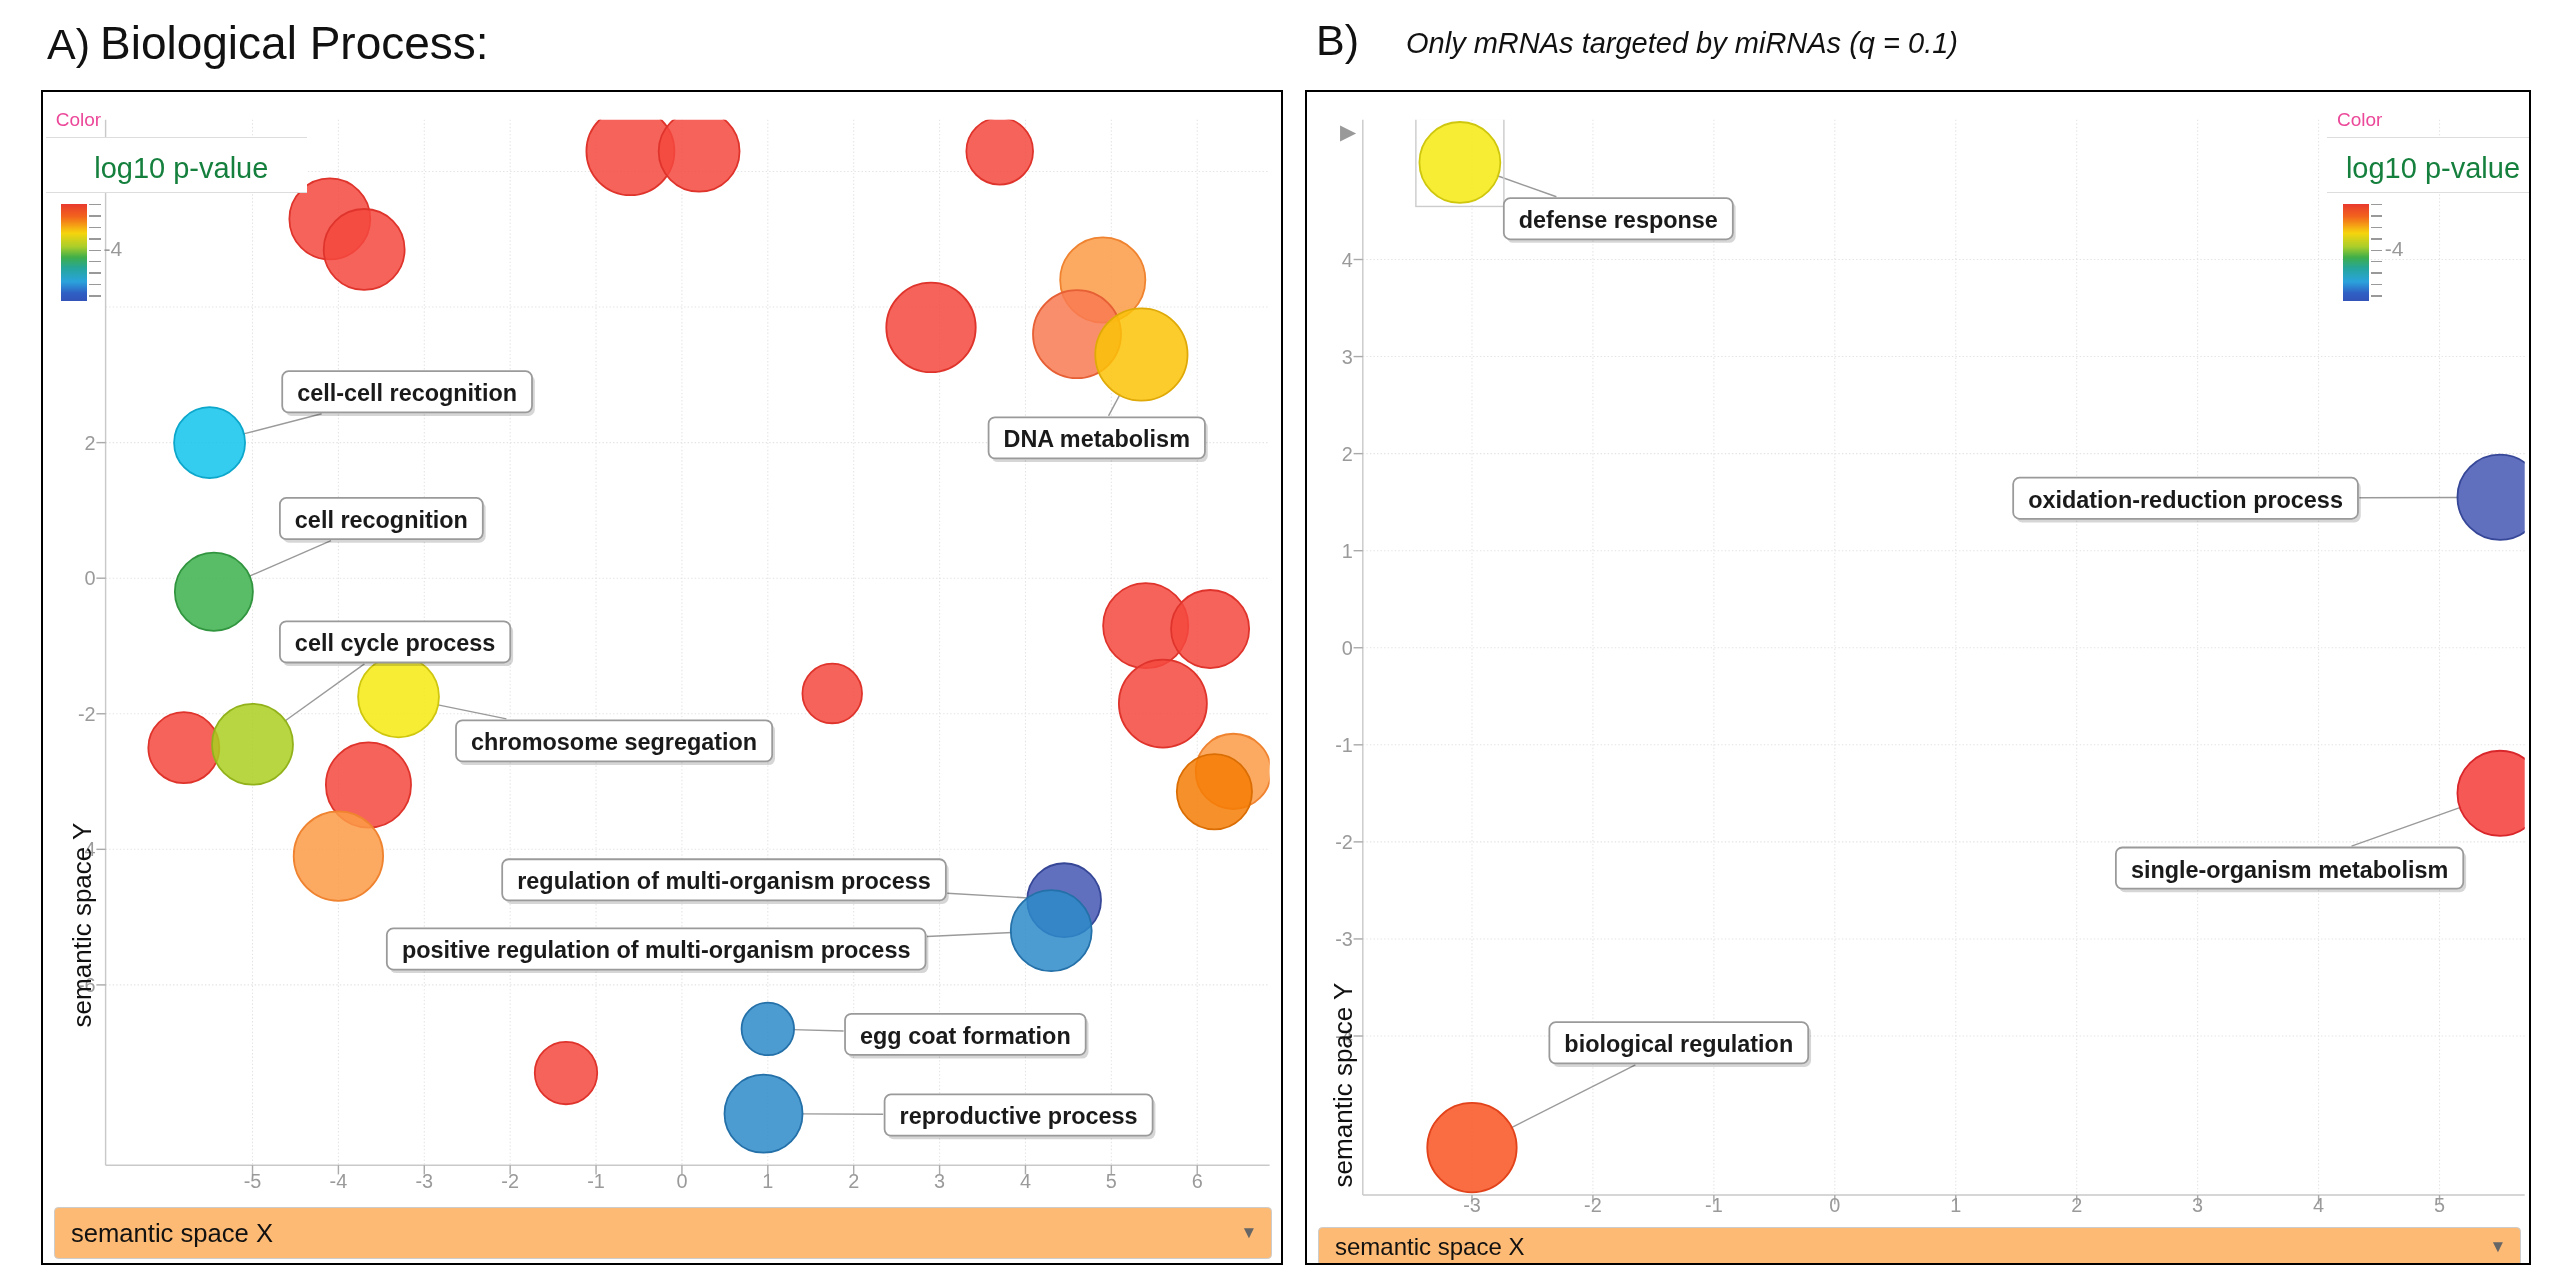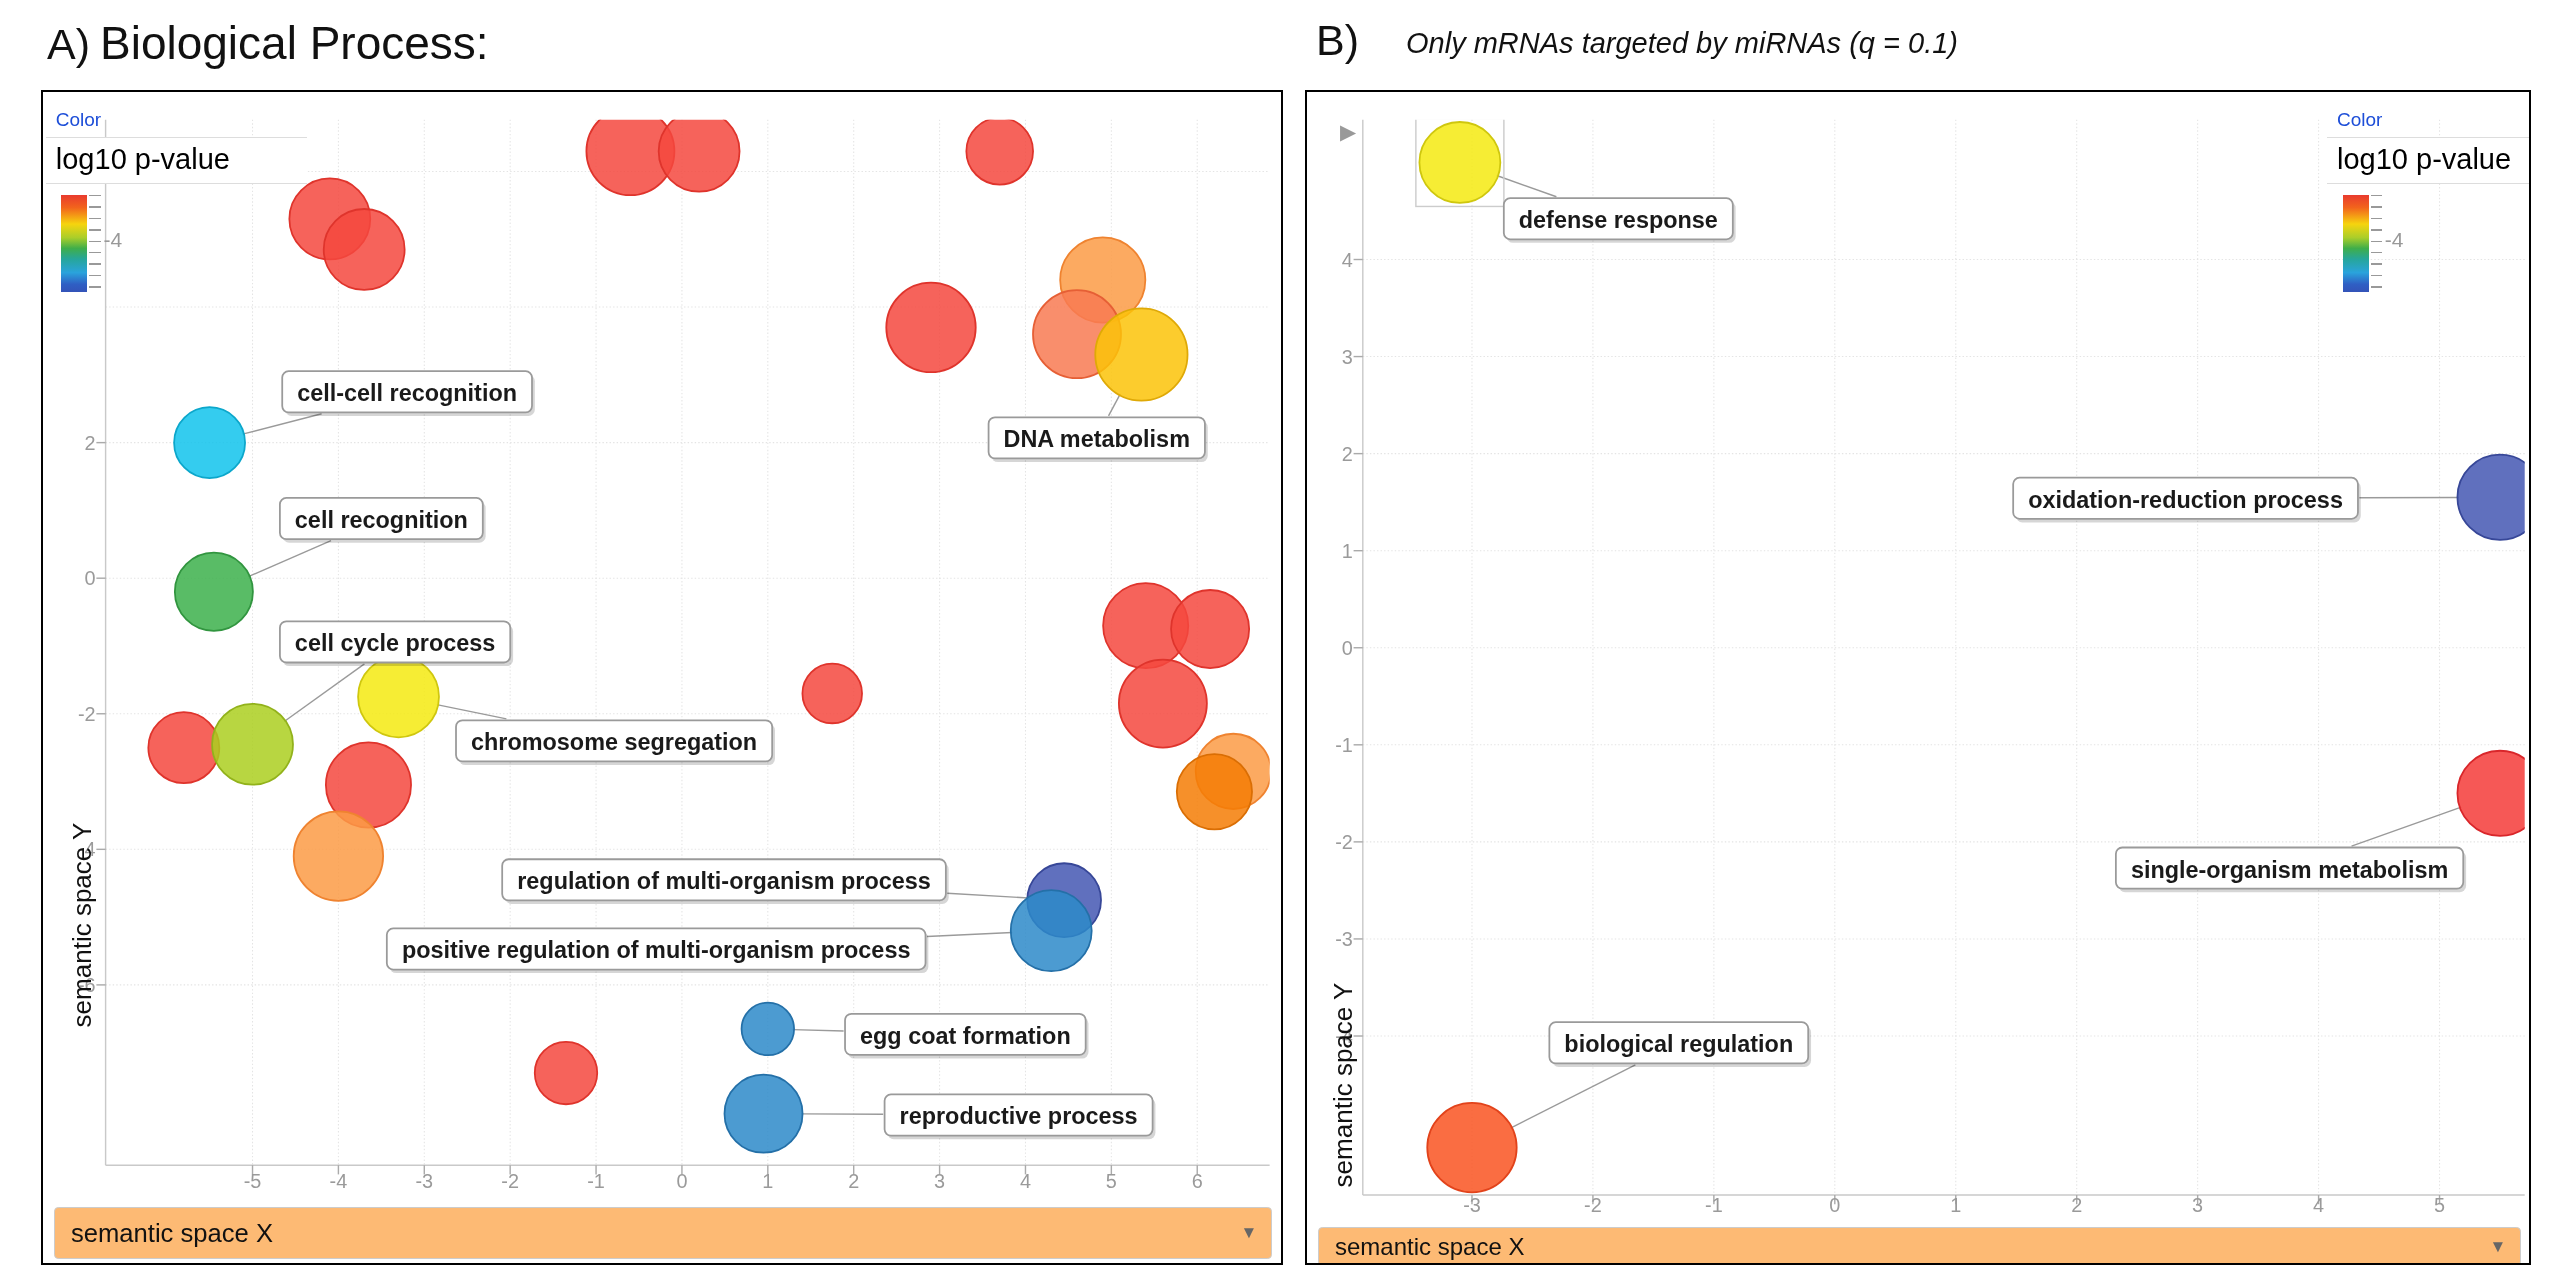--- a/index.html
+++ b/index.html
@@ -14,23 +14,23 @@
   .title-b-sub{position:absolute;left:1406px;top:27px;width:888px;text-align:left;
                font-size:29px;font-style:italic;font-weight:400;color:#111;}
   .panel{position:absolute;top:90px;height:1175px;border:2.8px solid #000;background:#fff;
          box-sizing:border-box;overflow:hidden;}
   .panel-a{left:41px;width:1242px;}
   .panel-b{left:1305px;width:1226px;}
   .panel svg{position:absolute;left:0;top:0;}
   .legend{position:absolute;z-index:5;}
   .legend-a{left:2.8px;top:17px;width:261px;}
   .legend-b{left:1020px;top:17px;width:202px;}
-  .legend-header{font-size:19px;color:#1d4ed8;margin:0 0 5.7px 10px;}
+  .legend-header{font-size:19px;color:#ec4899;margin:0 0 5.7px 10px;}
   .legend-strip{border-top:1.4px solid #ddd;border-bottom:1.4px solid #ddd;background:#fff;
-                padding:5px 0 7px 10px;font-size:29px;color:#000000;cursor:pointer;}
+                padding:14px 0 7px 10px;font-size:29px;color:#15803d;cursor:pointer;text-align:center;}
   .legend-bar-row{position:relative;display:flex;margin:11.4px 0 0 15.6px;height:99px;}
   .legend-bar{width:26px;height:97px;
      background:linear-gradient(180deg,#e93a2e 0%,#f2641c 13%,#f6d40e 30%,#aace2a 44%,
                 #3fae4a 55%,#26a69a 66%,#2aa3dc 80%,#2f5fc4 92%,#3353b8 100%);}
   .legend-ticks{position:relative;width:11.4px;height:97px;margin-left:2.1px;
      background:repeating-linear-gradient(to bottom,#999 0 1.4px,transparent 1.4px 11.4px);}
   .legend-tick-label{position:absolute;left:14px;top:33px;font-size:21px;color:#999;}
   .axis-x-box{position:absolute;display:flex;align-items:center;background:#fdba74;
               border:1.4px solid #ccc;border-radius:4.3px;z-index:6;cursor:pointer;}
   .axis-x-box-a{left:11.4px;top:1115px;width:1216px;height:50px;}

